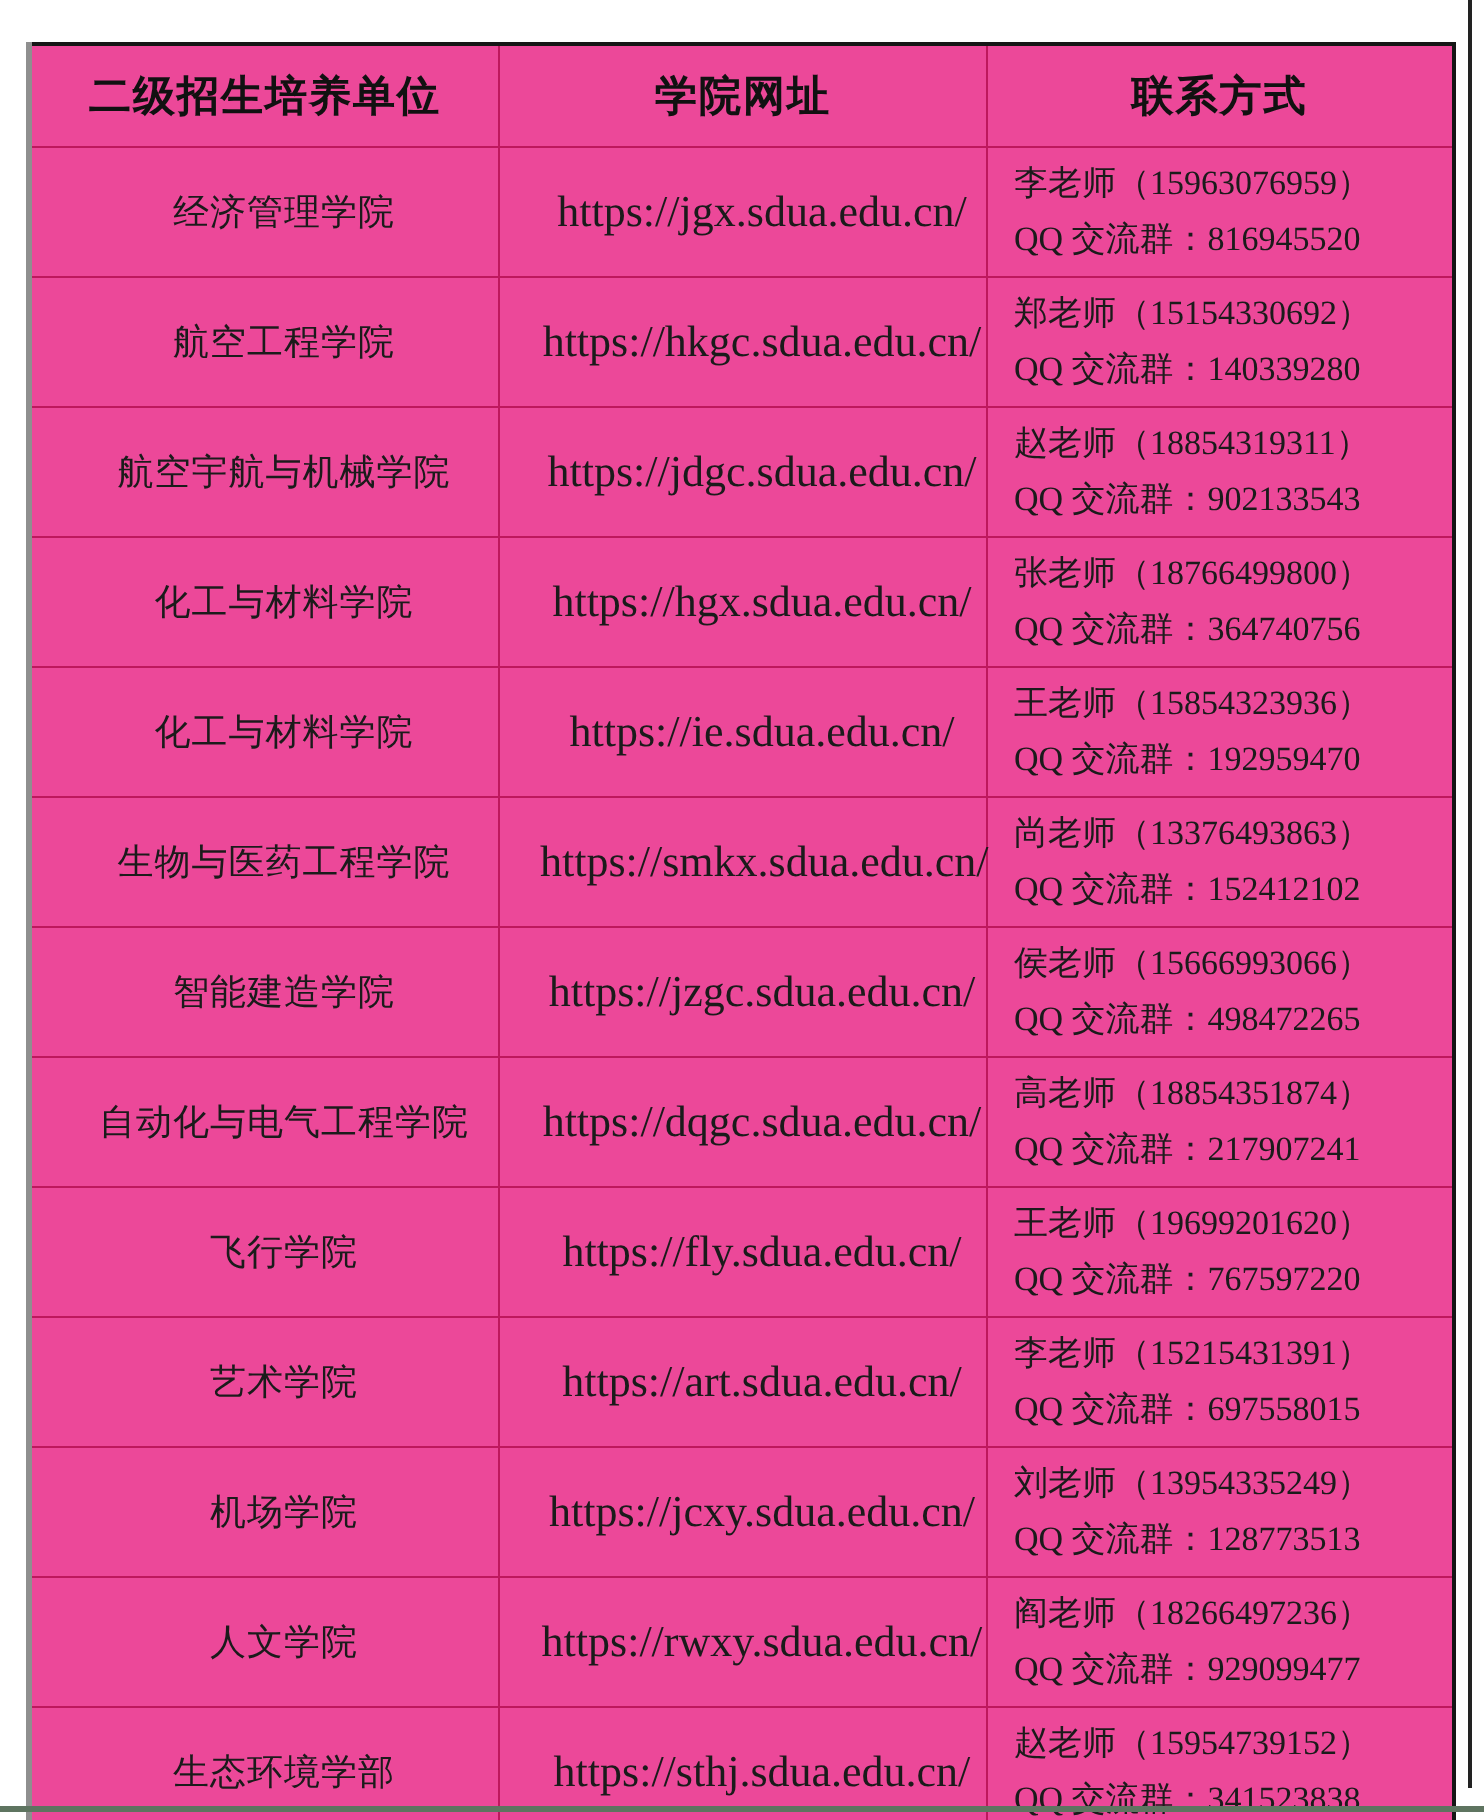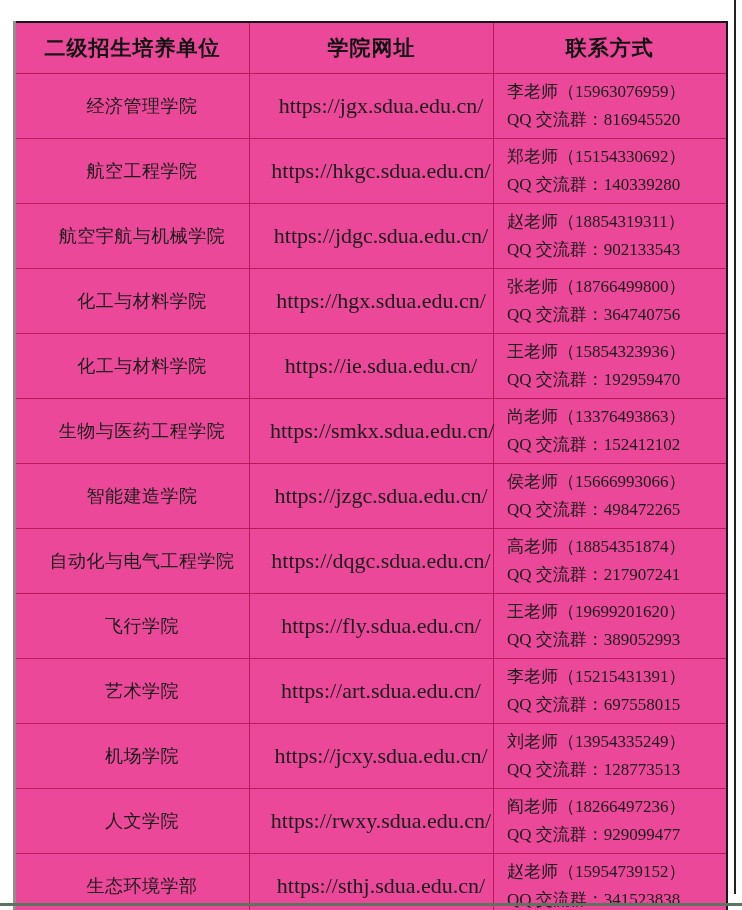--- a/index.html
+++ b/index.html
@@ -128,21 +128,21 @@
       <div class="cline">高老师（18854351874）</div>
       <div class="cline">QQ 交流群：217907241</div>
     </td>
   </tr>
 
   <tr>
     <td class="c-unit">飞行学院</td>
     <td class="c-url">https://fly.sdua.edu.cn/</td>
     <td class="c-contact">
       <div class="cline">王老师（19699201620）</div>
-      <div class="cline">QQ 交流群：389052993</div>
+      <div class="cline">QQ 交流群：767597220</div>
     </td>
   </tr>
 
   <tr>
     <td class="c-unit">艺术学院</td>
     <td class="c-url">https://art.sdua.edu.cn/</td>
     <td class="c-contact">
       <div class="cline">李老师（15215431391）</div>
       <div class="cline">QQ 交流群：697558015</div>
     </td>

